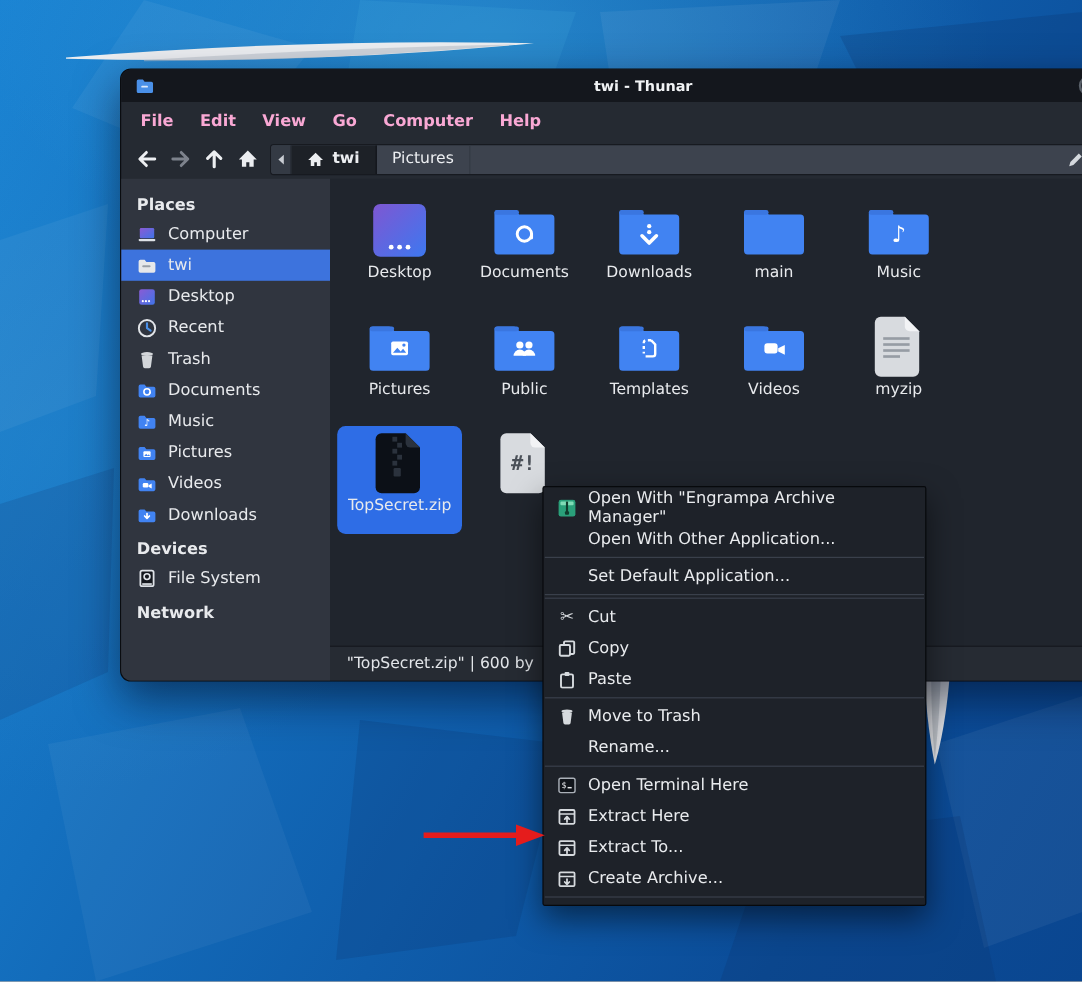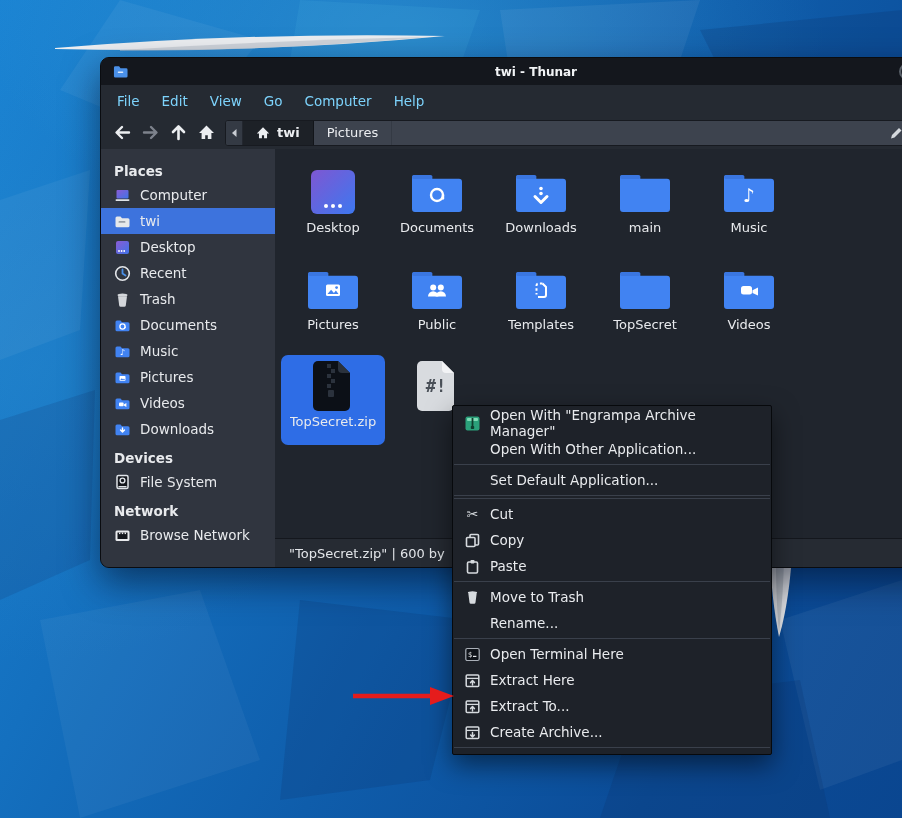--- a/index.html
+++ b/index.html
@@ -30,21 +30,21 @@
   .win-icon{ position:absolute; left:12px; top:6px; width:15px; height:15px; }
   .win-title{
     width:100%; text-align:center; color:#f1f3f5; font-size:12px; font-weight:bold;
   }
   .win-controls{ position:absolute; right:9px; top:5px; display:flex; gap:6px; }
   .wc-btn{ width:17px; height:17px; border-radius:50%; background:#20242b; border:2px solid #596069; }
   .wc-btn.close{ background:#2f7de1; border:none; color:#10141b; font-size:11px; font-weight:bold;
     display:flex; align-items:center; justify-content:center; line-height:1; }
 
   .menubar{ height:31px; display:flex; align-items:center; padding:0 5px; flex:0 0 auto; }
-  .menu-item{ padding:4px 11px; color:#7dd3fc; font-size:13.5px; }
+  .menu-item{ padding:4px 11px; color:#f9a8d4; font-size:13.5px;font-weight:bold; }
 
   .toolbar{ height:33px; display:flex; align-items:center; padding:0 8px; gap:1px; flex:0 0 auto; }
   .tool-btn{ width:27px; height:26px; display:flex; align-items:center; justify-content:center; border-radius:3px; }
   .pathbar{
     flex:1; height:26px; margin:0 6px 0 4px; background:#3d434e; border:1px solid #171a20;
     border-radius:3px; display:flex; align-items:stretch; overflow:hidden;
   }
   .path-chev{ width:17px; background:#343a44; border-right:1px solid #23272f;
     display:flex; align-items:center; justify-content:center; color:#c9cdd3; }
   .path-chev.right{ border-right:none; border-left:1px solid #23272f; }
@@ -330,32 +330,20 @@
                   <circle cx="8.5" cy="6.5" r="2.4" stroke="#dfe3e8" stroke-width="1.4" fill="none"></circle>
                   <rect x="4.5" y="12" width="8" height="1.4" fill="#dfe3e8"></rect>
                 </svg>
             </span>
             <span>File System</span>
           </div>
         </div>
 
         <div class="side-sect">
           <div class="side-header">Network</div>
-          <div class="side-item">
-            <span class="side-ico">
-              <svg width="17" height="17" viewBox="0 0 17 17">
-                  <rect x="1.5" y="3.5" width="14" height="10.5" rx="1.5" fill="#e8eaed"></rect>
-                  <rect x="3.5" y="5.5" width="10" height="6.5" fill="#14171d"></rect>
-                  <rect x="5" y="5.5" width="1.4" height="1.6" fill="#e8eaed"></rect>
-                  <rect x="7.8" y="5.5" width="1.4" height="1.6" fill="#e8eaed"></rect>
-                  <rect x="10.6" y="5.5" width="1.4" height="1.6" fill="#e8eaed"></rect>
-                </svg>
-            </span>
-            <span>Browse Network</span>
-          </div>
         </div>
       </div>
 
       <div class="main">
         <div class="filegrid">
 
           <div class="cell">
             <span class="ficon">
               <svg width="48" height="46" viewBox="0 0 48 46">
                   <defs>
@@ -451,42 +439,46 @@
               <svg width="54" height="44" viewBox="0 0 54 44">
                   <path d="M2 8 a3 3 0 0 1 3-3 h13 a3 3 0 0 1 2.3 1.1 l2.3 2.7 H49 a3 3 0 0 1 3 3 V39 a3 3 0 0 1-3 3 H5 a3 3 0 0 1-3-3 Z" fill="#4183f2"></path>
                   <rect x="2" y="5" width="20.5" height="4" rx="2" fill="#3a76e0"></rect>
               <path d="M28.5 16.5 l3.5 3.5 v8 a2 2 0 0 1-2 2 h-6" stroke="#fff" stroke-width="2" fill="none"></path>
                   <path d="M28.5 16.5 h-4 a2 2 0 0 0-2 2 v9" stroke="#fff" stroke-width="2" fill="none" stroke-dasharray="2.6 2.2"></path>
                 </svg>
             </span>
             <span class="flabel">Templates</span>
           </div>
 
-          <div class="cell">
-            <span class="ficon">
-              <svg width="54" height="44" viewBox="0 0 54 44">
-                  <path d="M2 8 a3 3 0 0 1 3-3 h13 a3 3 0 0 1 2.3 1.1 l2.3 2.7 H49 a3 3 0 0 1 3 3 V39 a3 3 0 0 1-3 3 H5 a3 3 0 0 1-3-3 Z" fill="#4183f2"></path>
-                  <rect x="2" y="5" width="20.5" height="4" rx="2" fill="#3a76e0"></rect>
-                </svg>
-            </span>
-            <span class="flabel">TopSecret</span>
-          </div>
 
           <div class="cell">
             <span class="ficon">
               <svg width="54" height="44" viewBox="0 0 54 44">
                   <path d="M2 8 a3 3 0 0 1 3-3 h13 a3 3 0 0 1 2.3 1.1 l2.3 2.7 H49 a3 3 0 0 1 3 3 V39 a3 3 0 0 1-3 3 H5 a3 3 0 0 1-3-3 Z" fill="#4183f2"></path>
                   <rect x="2" y="5" width="20.5" height="4" rx="2" fill="#3a76e0"></rect>
               <rect x="19" y="19" width="11" height="8.5" rx="2.5" fill="#fff"></rect>
                   <path d="M30.5 23.2 l5.5-2.6 v8 l-5.5-2.6 z" fill="#fff"></path>
                 </svg>
             </span>
             <span class="flabel">Videos</span>
           </div>
 
+          <div class="cell">
+            <span class="ficon">
+              <svg width="44" height="52" viewBox="0 0 44 52">
+                  <path d="M7 1 h20 l12 12 v33 a5 5 0 0 1-5 5 H7 a5 5 0 0 1-5-5 V6 a5 5 0 0 1 5-5 Z" fill="#d8dbdf"></path>
+                  <path d="M27 1 l12 12 h-8 a4 4 0 0 1-4-4 Z" fill="#f2f3f5"></path>
+              <rect x="9" y="18" width="22" height="2.2" fill="#969ca4"></rect>
+                  <rect x="9" y="23" width="22" height="2.2" fill="#969ca4"></rect>
+                  <rect x="9" y="28" width="22" height="2.2" fill="#969ca4"></rect>
+                  <rect x="9" y="33" width="14" height="2.2" fill="#969ca4"></rect>
+                </svg>
+            </span>
+            <span class="flabel">myzip</span>
+          </div>
 
           <div class="cell selected">
             <span class="ficon">
               <svg width="44" height="52" viewBox="0 0 44 52">
                   <path d="M7 1 h20 l12 12 v33 a5 5 0 0 1-5 5 H7 a5 5 0 0 1-5-5 V6 a5 5 0 0 1 5-5 Z" fill="#0c1017"></path>
                   <path d="M27 1 l12 12 h-8 a4 4 0 0 1-4-4 Z" fill="#2b323d"></path>
               <rect x="16" y="4" width="4" height="4" fill="#2b323d"></rect>
                   <rect x="20" y="9" width="4" height="4" fill="#2b323d"></rect>
                   <rect x="16" y="14" width="4" height="4" fill="#2b323d"></rect>
                   <rect x="20" y="19" width="4" height="4" fill="#2b323d"></rect>

